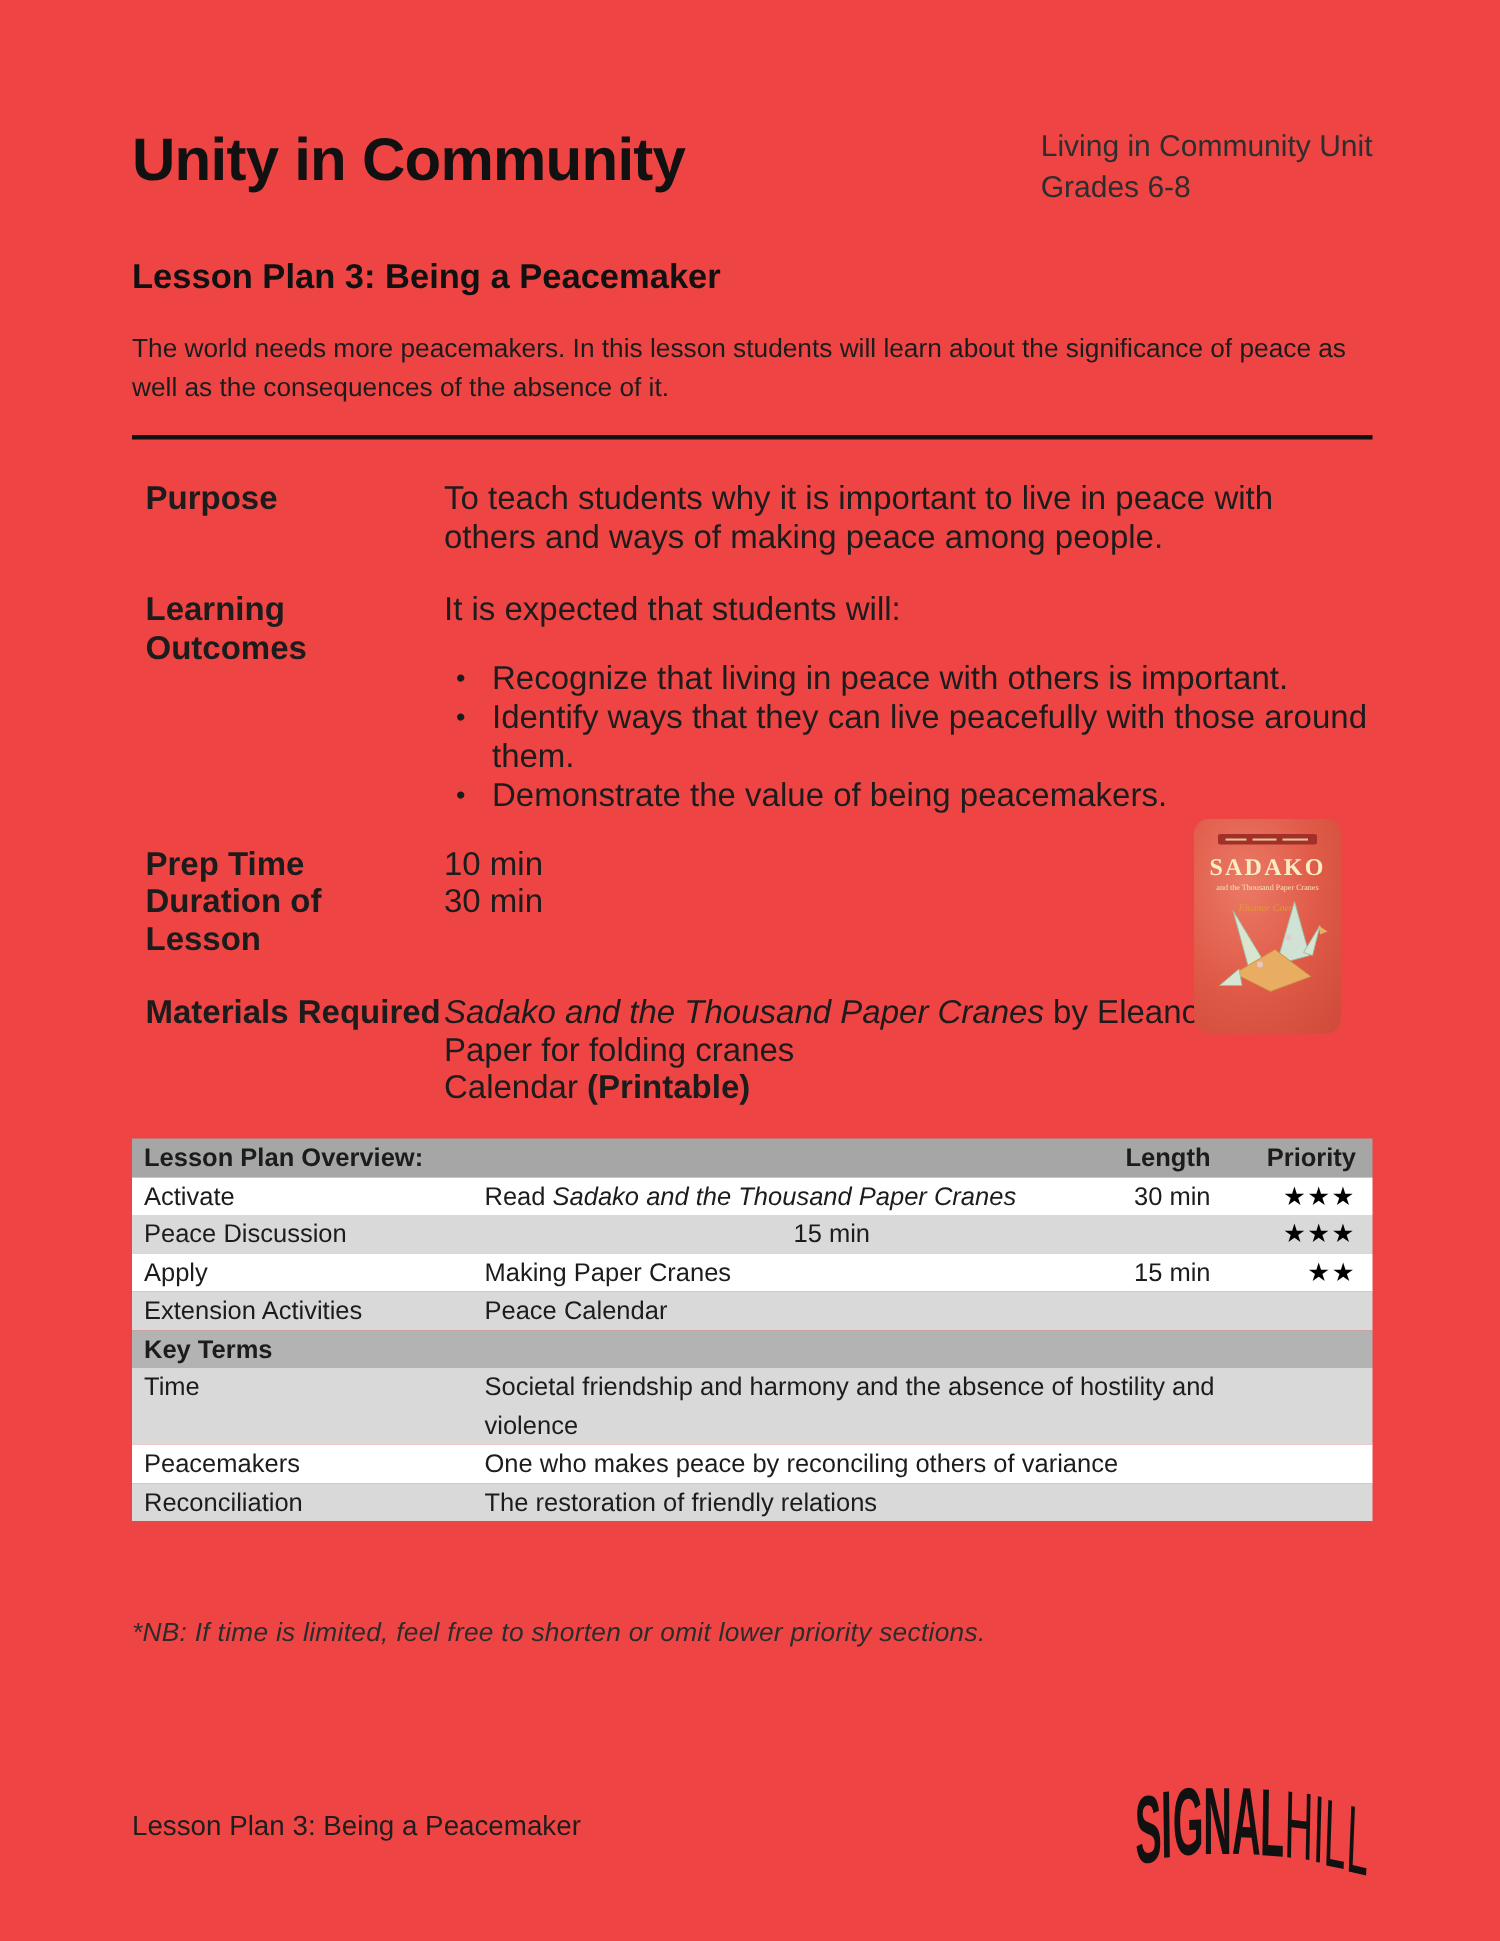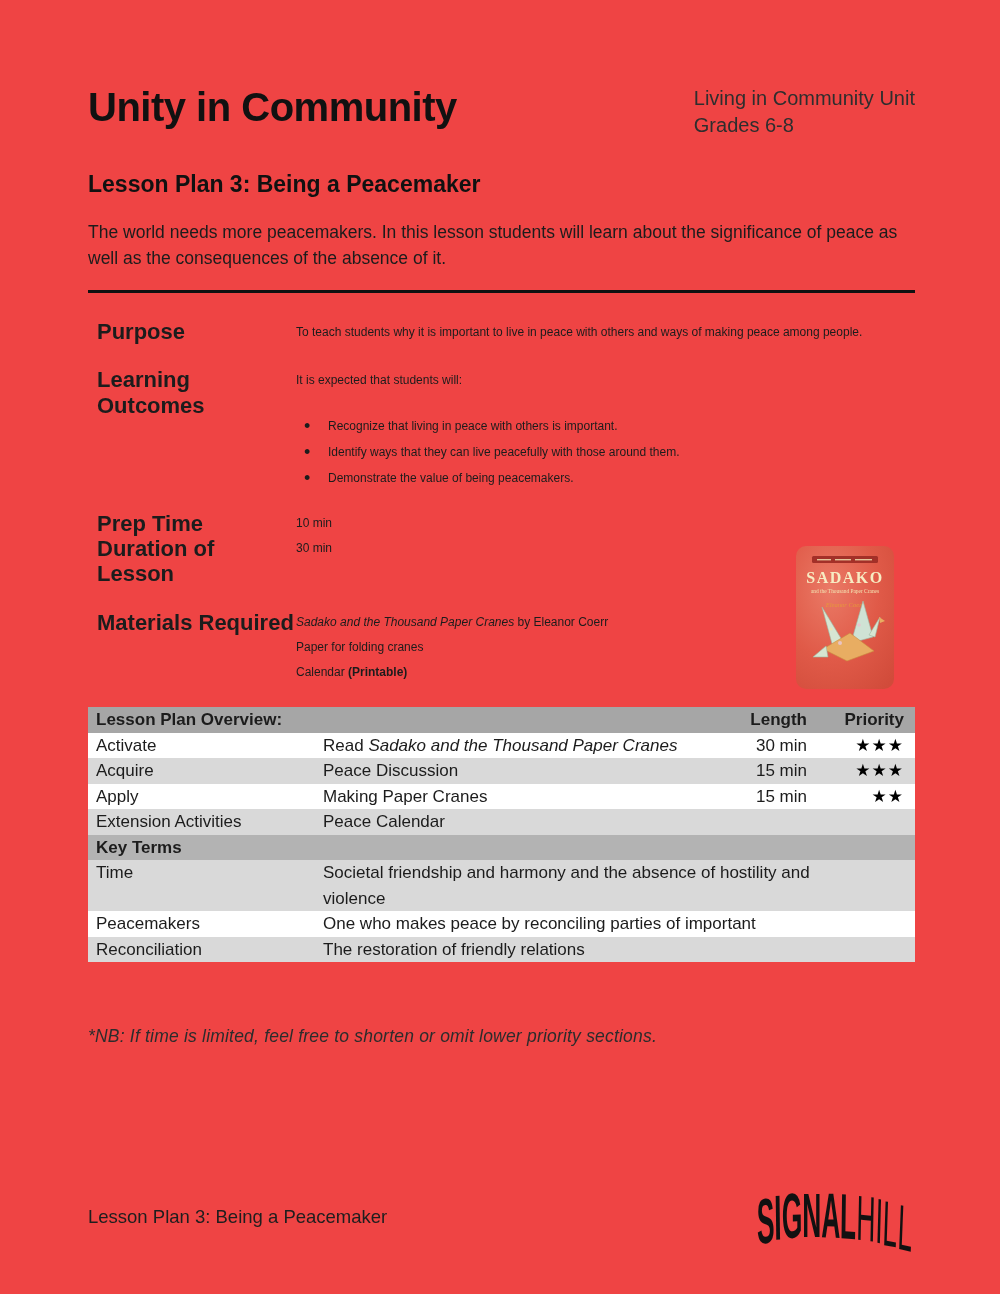--- a/index.html
+++ b/index.html
@@ -23,21 +23,21 @@
   .lesson-title { margin-top:32px; font-size:23px; font-weight:800; color:#111; }
 
   .intro { margin-top:21px; font-size:17.5px; line-height:26px; max-width:810px; }
 
   .rule { margin-top:19px; border-top:3px solid #111; width:827px; }
 
   
   .details { margin-top:26px; width:827px; }
   .detail-row { display:flex; align-items:flex-start; }
   .detail-label { flex:none; width:208px; padding-left:9px; font-weight:700; font-size:22px; line-height:26px; }
-  .detail-content { flex:1; font-size:12px; line-height:26px; }
+  .detail-content { flex:1; font-size:22px; line-height:26px; }
   .mt22 { margin-top:22px; }
   .mt20 { margin-top:20px; }
   .mt24 { margin-top:24px; }
   .tight .detail-label, .tight .detail-content { line-height:25px; }
   .outcome-list { list-style:none; margin-top:20px; }
   .outcome-list li { position:relative; padding-left:32px; line-height:26px; }
   .outcome-list li::before { content:"•"; position:absolute; left:8px; top:0; font-size:18px; }
   .italic { font-style:italic; }
   .bold { font-weight:700; }
   .materials-line { line-height:25px; }
@@ -139,21 +139,20 @@
       </div>
 
       <div class="t-row row-white">
         <div class="c-stage">Activate</div>
         <div class="c-activity"><span>Read </span><span class="italic">Sadako and the Thousand Paper Cranes</span></div>
         <div class="c-length">30 min</div>
         <div class="c-priority stars">★★★</div>
       </div>
 
       <div class="t-row row-light">
-        <div class="c-stage">Acquire</div>
         <div class="c-activity">Peace Discussion</div>
         <div class="c-length">15 min</div>
         <div class="c-priority stars">★★★</div>
       </div>
 
       <div class="t-row row-white">
         <div class="c-stage">Apply</div>
         <div class="c-activity">Making Paper Cranes</div>
         <div class="c-length">15 min</div>
         <div class="c-priority stars">★★</div>
@@ -169,21 +168,21 @@
       <div class="t-row row-keyterms">
         <div class="c-stage">Key Terms</div>
       </div>
 
       <div class="t-row row-light">
         <div class="c-stage">Time</div>
         <div class="term-def" style="padding:0 8px; line-height:25.5px;">Societal friendship and harmony and the absence of hostility and violence</div>
       </div>
       <div class="t-row row-white">
         <div class="c-stage">Peacemakers</div>
-        <div class="term-def" style="padding:0 8px; line-height:25.5px;">One who makes peace by reconciling parties of important</div>
+        <div class="term-def" style="padding:0 8px; line-height:25.5px;">One who makes peace by reconciling others of variance</div>
       </div>
       <div class="t-row row-light">
         <div class="c-stage">Reconciliation</div>
         <div class="term-def" style="padding:0 8px; line-height:25.5px;">The restoration of friendly relations</div>
       </div>
     </div>
 
     <div class="nb-note">*NB: If time is limited, feel free to shorten or omit lower priority sections.</div>
 
   </div>

